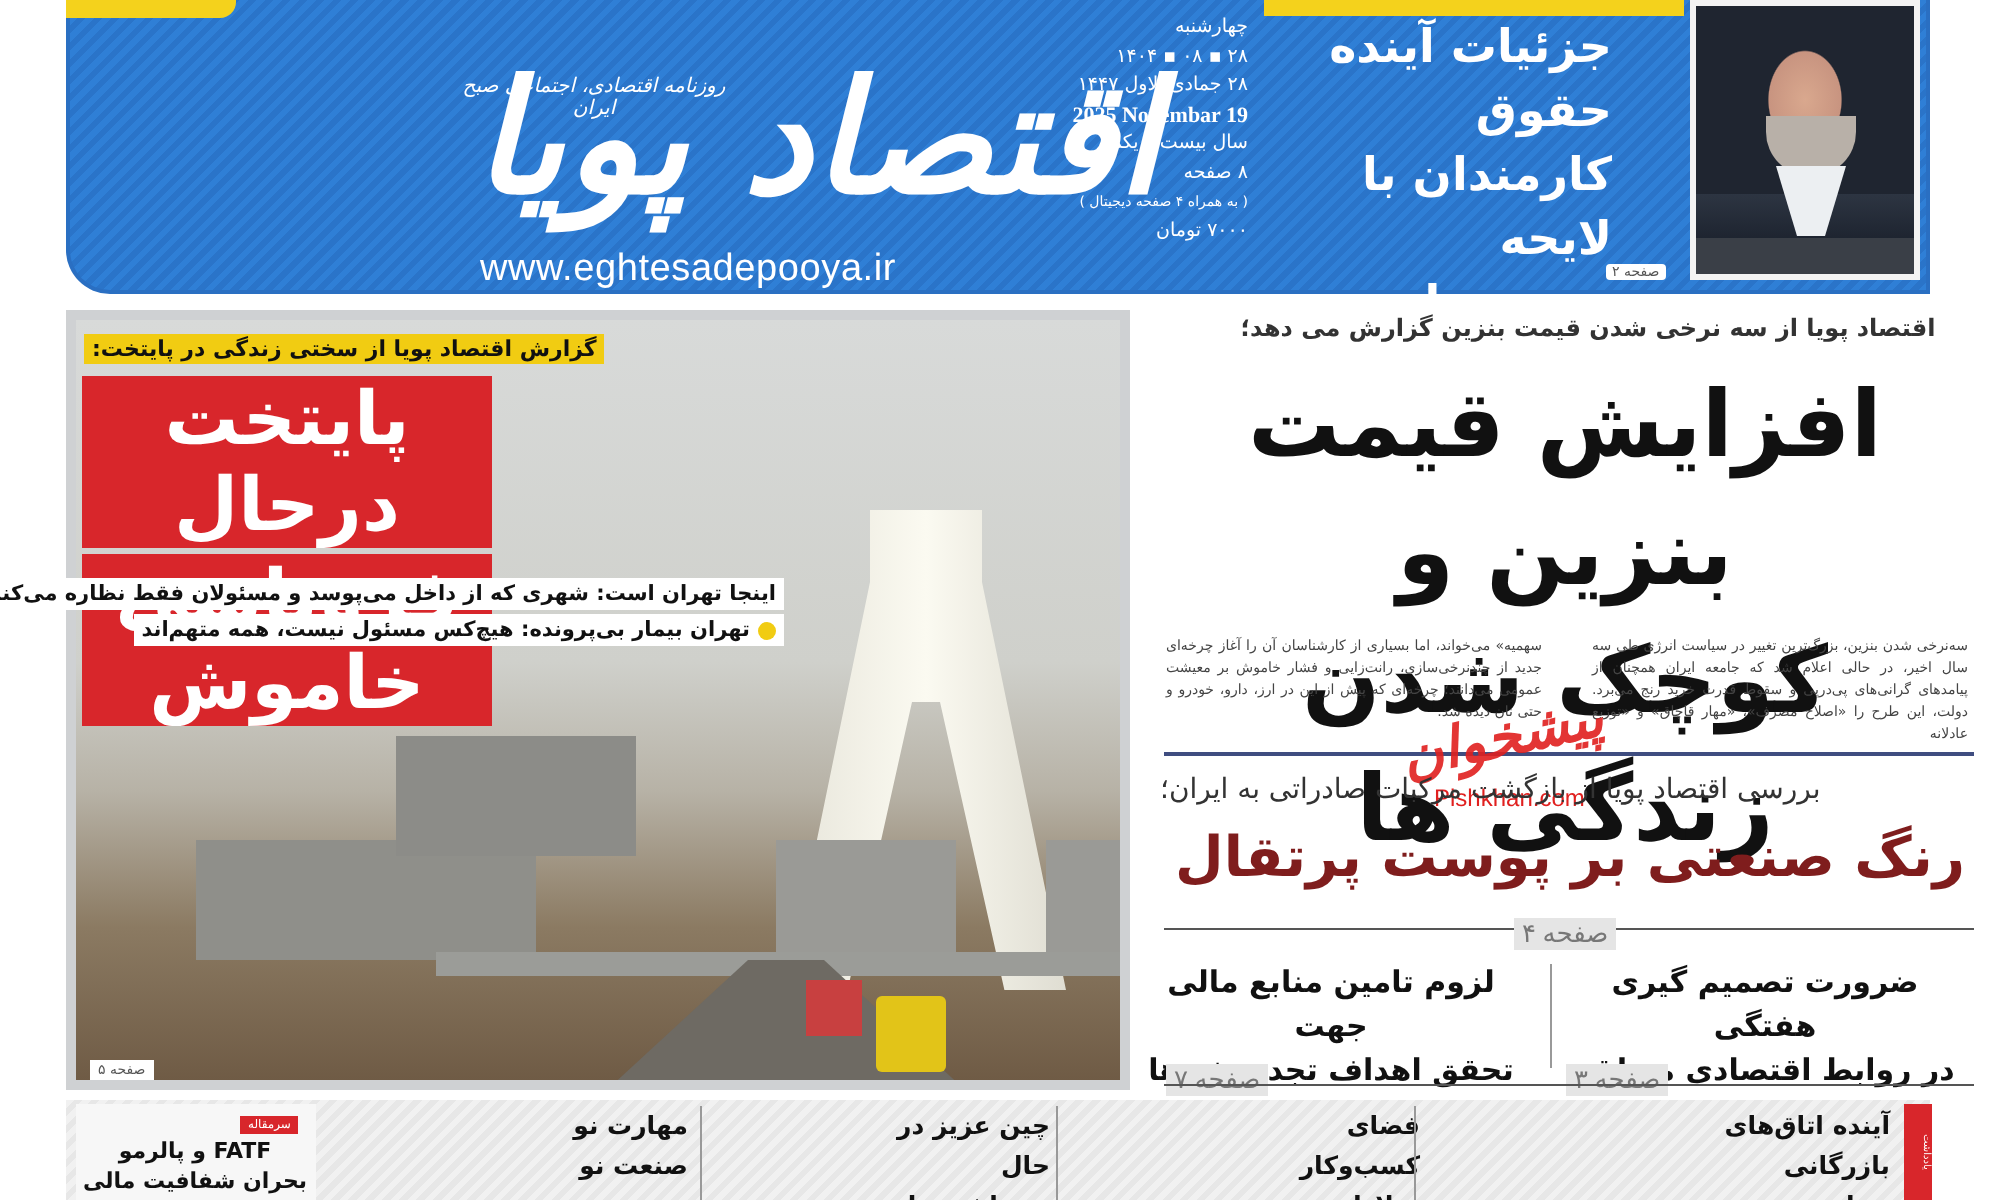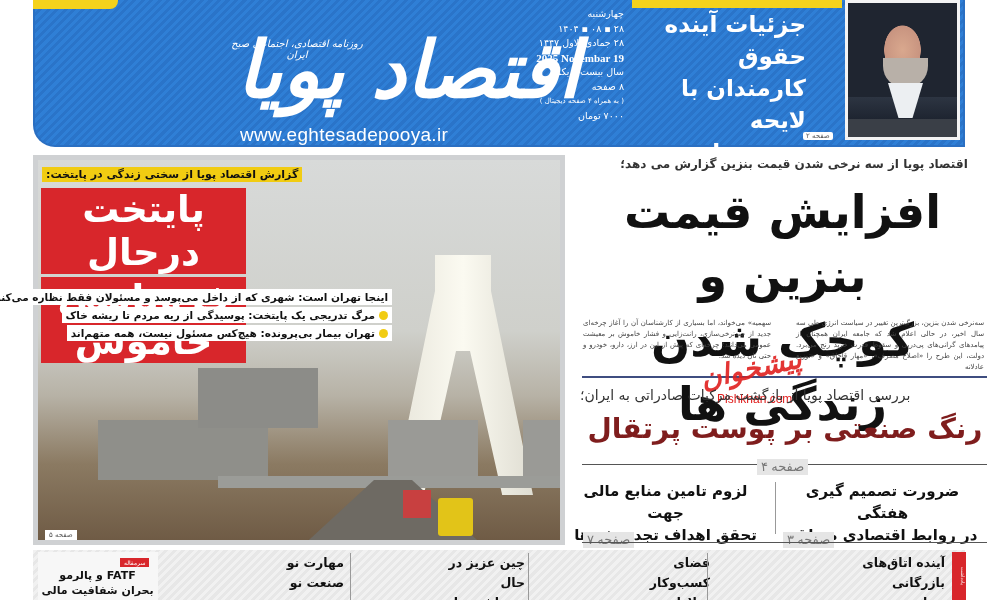--- a/index.html
+++ b/index.html
@@ -115,24 +115,20 @@
 <div class="abs feature-title">
   <span>پایتخت درحال</span>
   <span>فروپاشی خاموش</span>
 </div>
 <div class="abs bullets">
   <div class="bullet">
       <span>اینجا تهران است: شهری که از داخل می‌پوسد و مسئولان فقط نظاره می‌کنند</span>
     </div>
   <div class="bullet">
       <span class="dot"></span>
-      <span>مرگ تدریجی یک پایتخت: پوسیدگی از ریه مردم تا ریشه خاک</span>
-    </div>
-  <div class="bullet">
-      <span class="dot"></span>
       <span>تهران بیمار بی‌پرونده: هیچ‌کس مسئول نیست، همه متهم‌اند</span>
     </div>
 </div>
 <div class="abs feature-page">صفحه ۵</div>
 
 <div class="abs main-kicker">اقتصاد پویا از سه نرخی شدن قیمت بنزین گزارش می دهد؛</div>
 <div class="abs main-title">
   <div>افزایش قیمت بنزین و</div>
   <div>کوچک شدن زندگی ها</div>
 </div>

